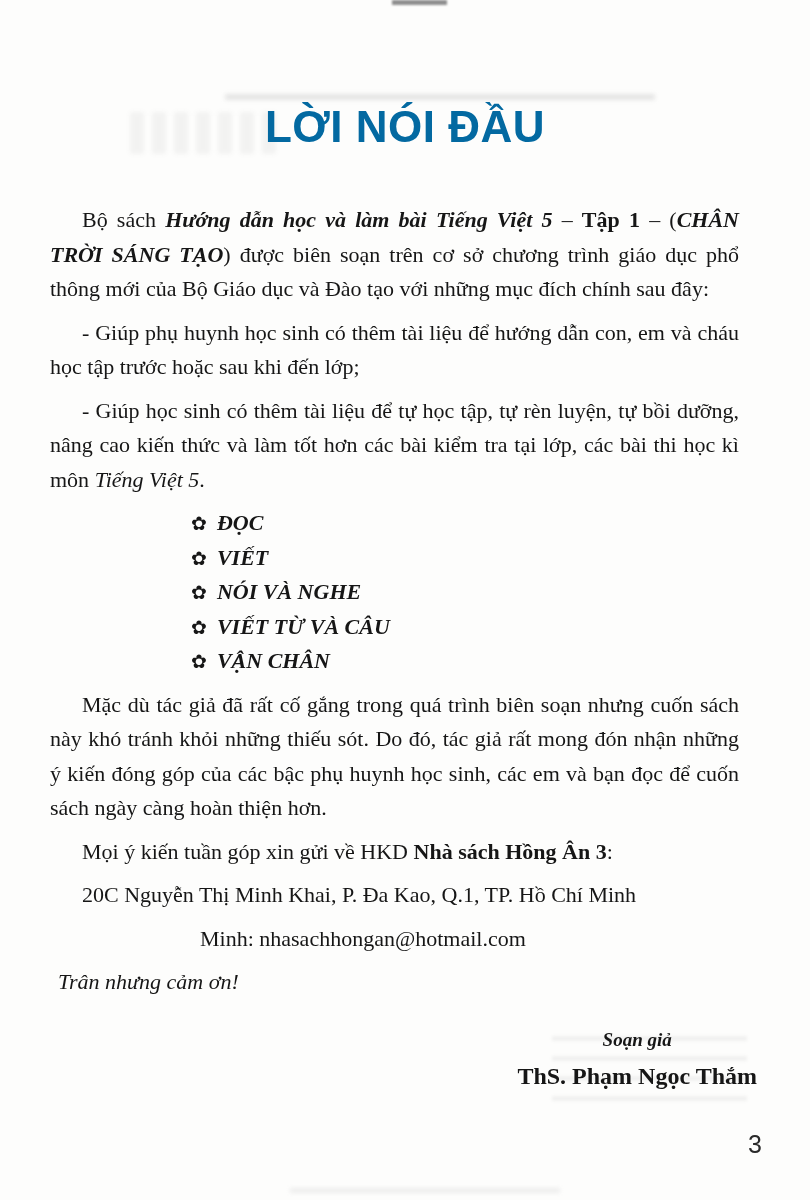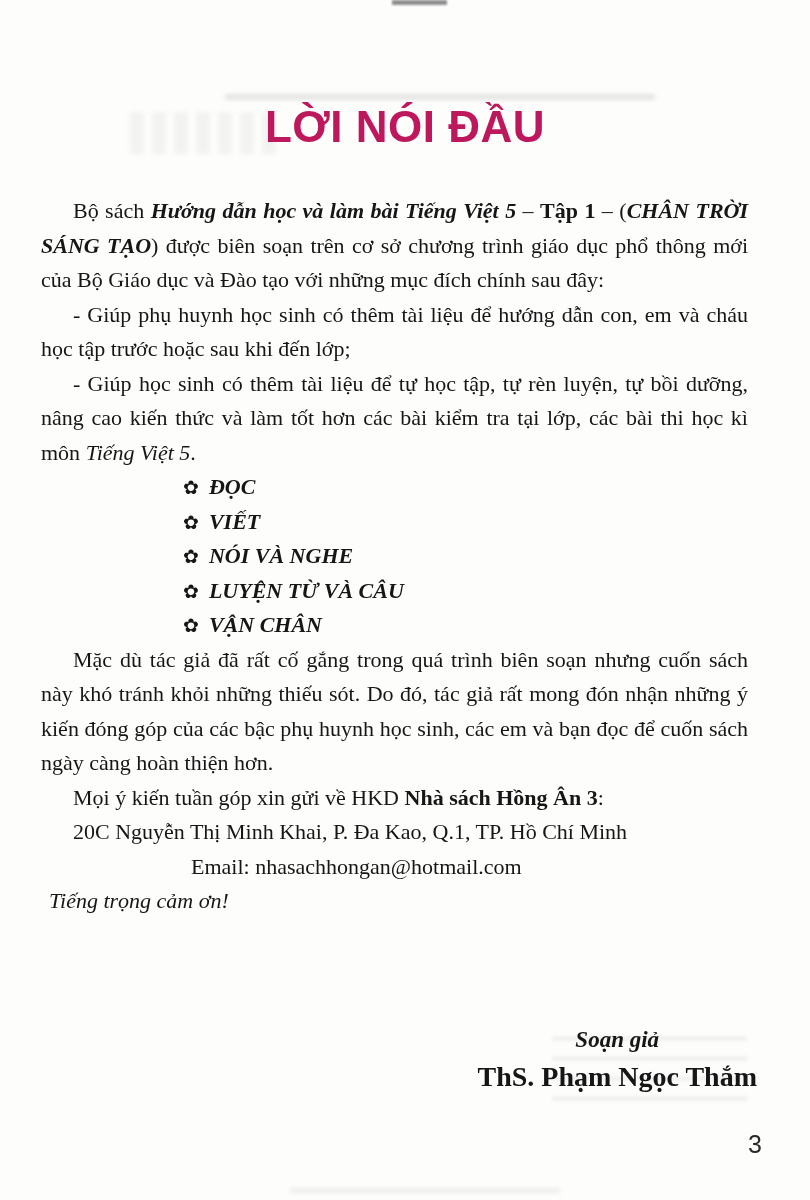--- a/index.html
+++ b/index.html
@@ -16,38 +16,38 @@
   .title {
     position: absolute;
     top: 102px;
     left: 0;
     width: 100%;
     text-align: center;
     font-family: "Liberation Sans", sans-serif;
     font-weight: 800;
     font-size: 44px;
     letter-spacing: 0.5px;
-    color: #be185d;
+    color: #0369a1;
     margin: 0;
   }
   .body-text {
     position: absolute;
     top: 194px;
     left: 41px;
     width: 707px;
     font-size: 22px;
     line-height: 34.5px;
   }
-  .body-text p { margin: 0; text-align: justify; text-indent: 32px; }
+  .body-text p { margin: 9px; text-align: justify; text-indent: 32px; }
   .bi { font-weight: bold; font-style: italic; }
   .b  { font-weight: bold; }
   .i  { font-style: italic; }
   ul.toc {
     list-style: none;
-    margin: 0;
+    margin: 8px;
     padding: 0 0 0 142px;
   }
   ul.toc li {
     line-height: 34.5px;
     font-size: 22px;
     font-weight: bold;
     font-style: italic;
   }
   ul.toc .flower {
     font-family: "DejaVu Sans", sans-serif;
@@ -58,27 +58,27 @@
   p.address { text-indent: 32px; text-align: left; }
   p.email   { text-indent: 150px; text-align: left !important; }
   p.closing { text-indent: 8px; text-align: left !important; font-style: italic; }
   .signature {
     position: absolute;
     top: 1022px;
     right: 53px;
     text-align: center;
   }
   .signature .role {
-    font-size: 23px;
+    font-size: 19px;
     font-weight: bold;
     font-style: italic;
     line-height: 36px;
   }
   .signature .name {
-    font-size: 28px;
+    font-size: 24px;
     font-weight: bold;
     line-height: 37px;
   }
   .page-number {
     position: absolute;
     top: 1130px;
     right: 48px;
     font-family: "Liberation Sans", sans-serif;
     font-size: 25px;
     color: #2a2a2a;
@@ -127,33 +127,33 @@
 
     <p>- Giúp phụ huynh học sinh có thêm tài liệu để hướng dẫn con, em và cháu học tập trước hoặc sau khi đến lớp;</p>
 
     <p><span>- Giúp học sinh có thêm tài liệu để tự học tập, tự rèn luyện, tự bồi dưỡng, nâng cao kiến thức và làm tốt hơn các bài kiểm tra tại lớp, các bài thi học kì môn </span><span class="i">Tiếng Việt 5</span><span>.</span></p>
 
 
     <ul class="toc">
       <li><span class="flower">✿</span><span>ĐỌC</span></li>
       <li><span class="flower">✿</span><span>VIẾT</span></li>
       <li><span class="flower">✿</span><span>NÓI VÀ NGHE</span></li>
-      <li><span class="flower">✿</span><span>LUYỆN TỪ VÀ CÂU</span></li>
+      <li><span class="flower">✿</span><span>VIẾT TỪ VÀ CÂU</span></li>
       <li><span class="flower">✿</span><span>VẬN CHÂN</span></li>
     </ul>
 
     <p>Mặc dù tác giả đã rất cố gắng trong quá trình biên soạn nhưng cuốn sách này khó tránh khỏi những thiếu sót. Do đó, tác giả rất mong đón nhận những ý kiến đóng góp của các bậc phụ huynh học sinh, các em và bạn đọc để cuốn sách ngày càng hoàn thiện hơn.</p>
 
     <p><span>Mọi ý kiến tuần góp xin gửi về HKD </span><span class="b">Nhà sách Hồng Ân 3</span><span>:</span></p>
 
     <p class="address">20C Nguyễn Thị Minh Khai, P. Đa Kao, Q.1, TP. Hồ Chí Minh</p>
 
-    <p class="email">Email: nhasachhongan@hotmail.com</p>
+    <p class="email">Minh: nhasachhongan@hotmail.com</p>
 
-    <p class="closing">Tiếng trọng cảm ơn!</p>
+    <p class="closing">Trân nhưng cảm ơn!</p>
 
   </div>
 
   <div class="signature">
     <div class="role">Soạn giả</div>
     <div class="name">ThS. Phạm Ngọc Thắm</div>
   </div>
 
   <div class="page-number">3</div>
 

